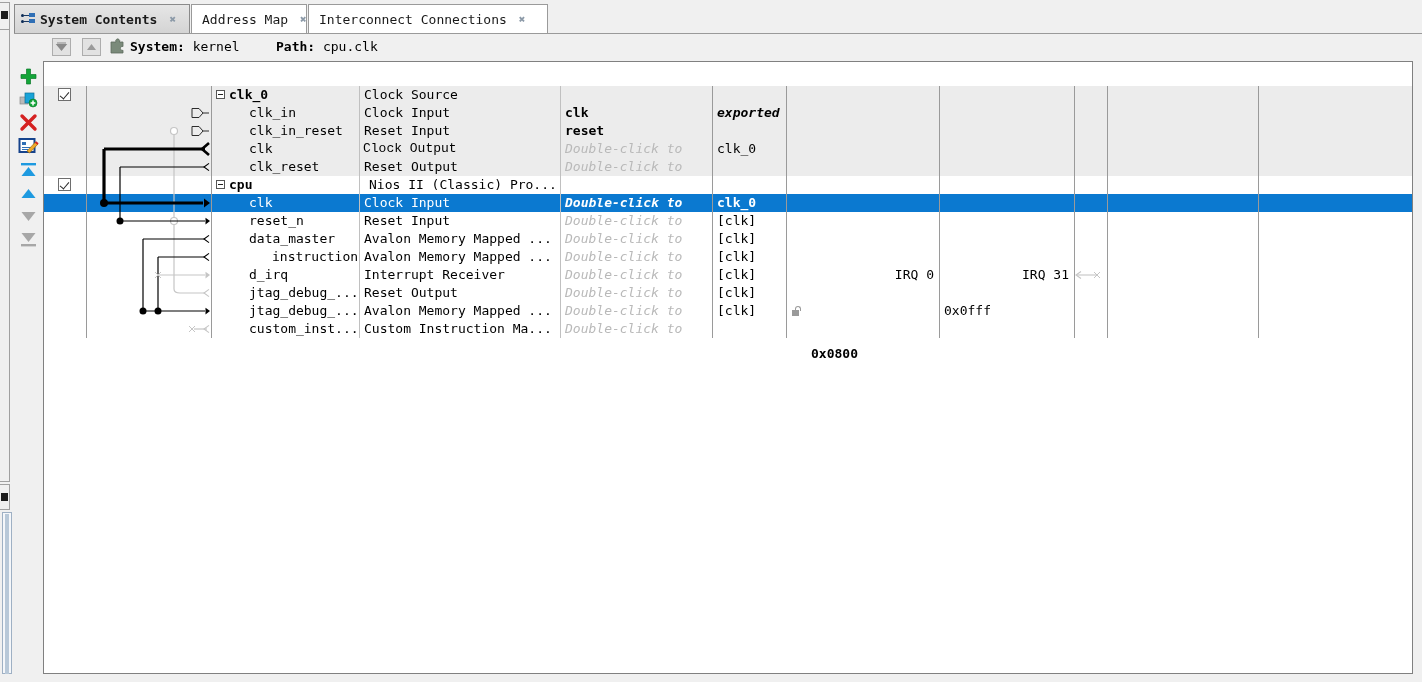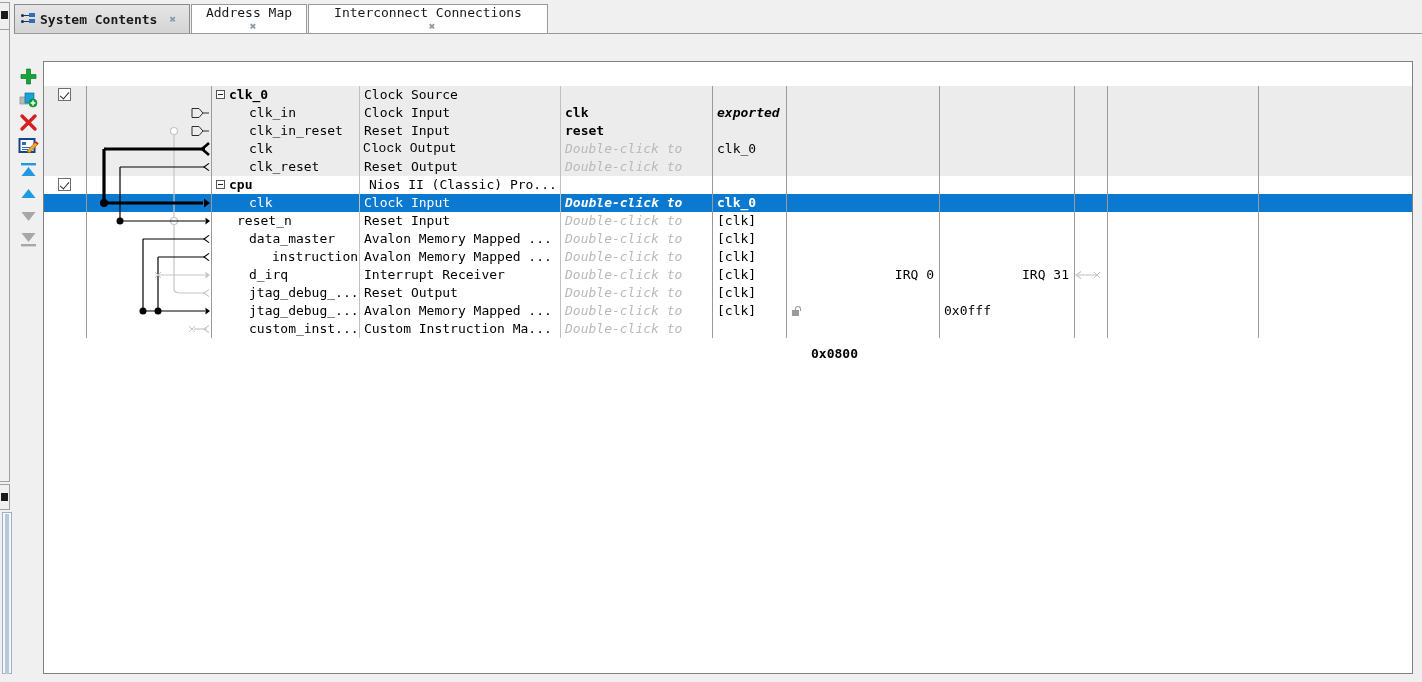--- a/index.html
+++ b/index.html
@@ -25,21 +25,21 @@
   
   .frame{position:absolute;left:13px;top:0;width:1409px;height:682px;background:#f0f0f0;}
 
   
   .tabbar{position:absolute;left:14px;top:0px;width:1408px;height:34px;background:#f0f0f0;
      border-bottom:1px solid #9a9a9a;box-sizing:border-box;}
   .tab{position:absolute;top:4px;height:29px;box-sizing:border-box;
      border:1px solid #9a9a9a;border-bottom:none;display:flex;align-items:center;
      padding:0 6px;font-size:13px;color:#1a1a1a;white-space:nowrap;}
   .tab.sel{background:linear-gradient(#e6e6e6,#d4d4d4);font-weight:bold;border-color:#8a8a8a;}
-  .tab.un{background:#ffffff;flex-direction:column;}
+  .tab.un{background:#ffffff;}
   .tab .tlabel{padding:0 4px;}
   .tab .tclose{color:#8c9aa8;font-size:11px;padding-left:8px;}
   .tabicon{width:15px;height:13px;position:relative;flex:none;}
   .tabicon i{position:absolute;background:#1b3a63;display:block;}
   .tabicon .d1{left:0;top:1px;width:3px;height:3px;border-radius:50%;background:#0a2a55;}
   .tabicon .d2{left:0;top:7px;width:3px;height:3px;border-radius:50%;background:#0a2a55;}
   .tabicon .l1{left:3px;top:2px;width:5px;height:1px;}
   .tabicon .l2{left:3px;top:8px;width:5px;height:1px;}
   .tabicon .b1{left:8px;top:0px;width:6px;height:4px;background:#2f6fb5;}
   .tabicon .b2{left:8px;top:6px;width:6px;height:4px;background:#2f6fb5;}
@@ -137,20 +137,45 @@
       <div class="tab un" style="left: 177px; width: 116px;">
         <span class="tlabel">Address Map</span>
         <span class="tclose">✖</span>
       </div>
       <div class="tab un" style="left: 294px; width: 240px;">
         <span class="tlabel">Interconnect Connections</span>
         <span class="tclose">✖</span>
       </div>
     </div>
 
+  <div class="sysbar">
+    <div class="sqbtn" style="left:38px;">
+      <svg width="17" height="16" viewBox="0 0 17 16">
+        <path d="M4 4 H13 M4 5.5 L8.5 11 L13 5.5 Z" fill="#8a8a8a" stroke="#8a8a8a" stroke-width="1.2"></path>
+      </svg>
+    </div>
+    <div class="sqbtn" style="left:68px;">
+      <svg width="17" height="16" viewBox="0 0 17 16">
+        <path d="M8.5 5 L13 11 H4 Z" fill="#9a9a9a"></path>
+      </svg>
+    </div>
+    <div class="sysicon" style="left:94px;">
+      <svg width="18" height="18" viewBox="0 0 18 18">
+        <path d="M3 4 h5 a2 2 0 1 1 3.4 0 H15 v4.5 a2 2 0 1 0 0 3.8 V15 H3 Z" fill="#7a8a7a" stroke="#5d6b5d" stroke-width="0.8"></path>
+      </svg>
+    </div>
+    <div class="systext" style="left:116px;">
+      <b>System:</b>
+      <span>kernel</span>
+    </div>
+    <div class="systext" style="left:262px;">
+      <b>Path:</b>
+      <span>cpu.clk</span>
+    </div>
+  </div>
 
   <div class="vtool">
     <div class="vicon" style="top:6px;">
       <svg width="21" height="21" viewBox="0 0 21 21">
         <path d="M8.5 3 h4 v5.5 h5.5 v4 h-5.5 v5.5 h-4 v-5.5 H3 v-4 h5.5 Z" fill="#13a538" stroke="#0a7a28" stroke-width="0.7"></path>
       </svg>
     </div>
     <div class="vicon" style="top:29px;">
       <svg width="21" height="21" viewBox="0 0 21 21">
         <rect x="2" y="8" width="8" height="7" fill="#b9b9b9" stroke="#8a8a8a" stroke-width="0.7"></rect>
@@ -226,21 +251,21 @@
         <div class="ckbox" style="left: 14px; top: 92px;"></div>
         <div class="expander" style="left: 172px; top: 94px;"></div>
         <div class="cell pl bold" style="left: 167px; width: 148px; top: 90px; padding-left: 18px;">cpu</div>
         <div class="cell pl" style="left: 320px; width: 201px; top: 90px;">Nios II (Classic) Pro...</div>
         <div class="rowbg sel" style="top: 108px;"></div>
         <div class="cell pl white" style="left: 167px; width: 148px; top: 108px; padding-left: 38px;">clk</div>
         <div class="cell pl white" style="left: 315px; width: 201px; top: 108px;">Clock Input</div>
         <div class="cell pl sel-it" style="left: 516px; width: 152px; top: 108px;">Double-click to</div>
         <div class="cell pl bold white" style="left: 668px; width: 74px; top: 108px;">clk_0</div>
         <div class="rowbg plain" style="top: 126px;"></div>
-        <div class="cell pl" style="left: 167px; width: 148px; top: 126px; padding-left: 26px;">reset_n</div>
+        <div class="cell pl" style="left: 167px; width: 148px; top: 126px; padding-left: 38px;">reset_n</div>
         <div class="cell pl" style="left: 315px; width: 201px; top: 126px;">Reset Input</div>
         <div class="cell pl gray-it" style="left: 516px; width: 152px; top: 126px;">Double-click to</div>
         <div class="cell pl" style="left: 668px; width: 74px; top: 126px;">[clk]</div>
         <div class="rowbg plain" style="top: 144px;"></div>
         <div class="cell pl" style="left: 167px; width: 148px; top: 144px; padding-left: 38px;">data_master</div>
         <div class="cell pl" style="left: 315px; width: 201px; top: 144px;">Avalon Memory Mapped ...</div>
         <div class="cell pl gray-it" style="left: 516px; width: 152px; top: 144px;">Double-click to</div>
         <div class="cell pl" style="left: 668px; width: 74px; top: 144px;">[clk]</div>
         <div class="rowbg plain" style="top: 162px;"></div>
         <div class="cell pl" style="left: 167px; width: 148px; top: 162px; padding-left: 61px;">instruction...</div>

